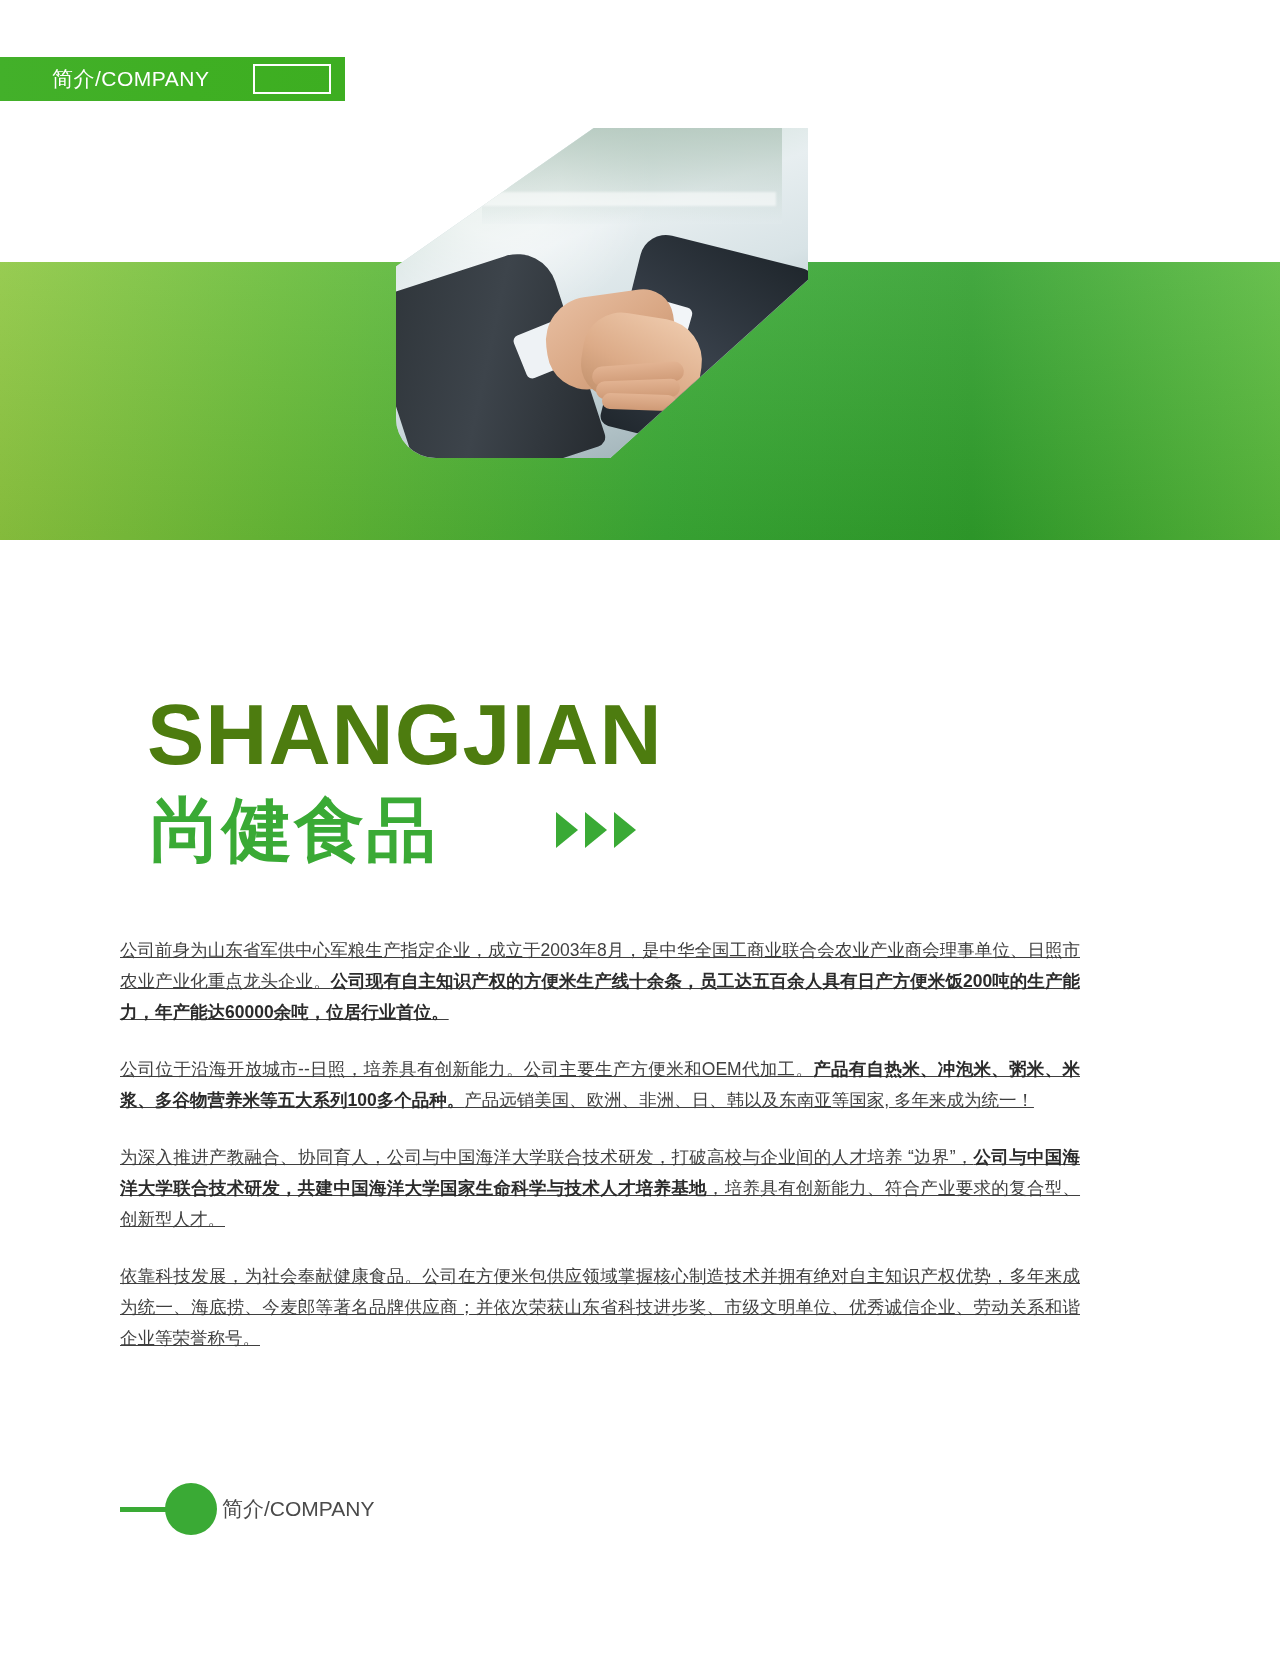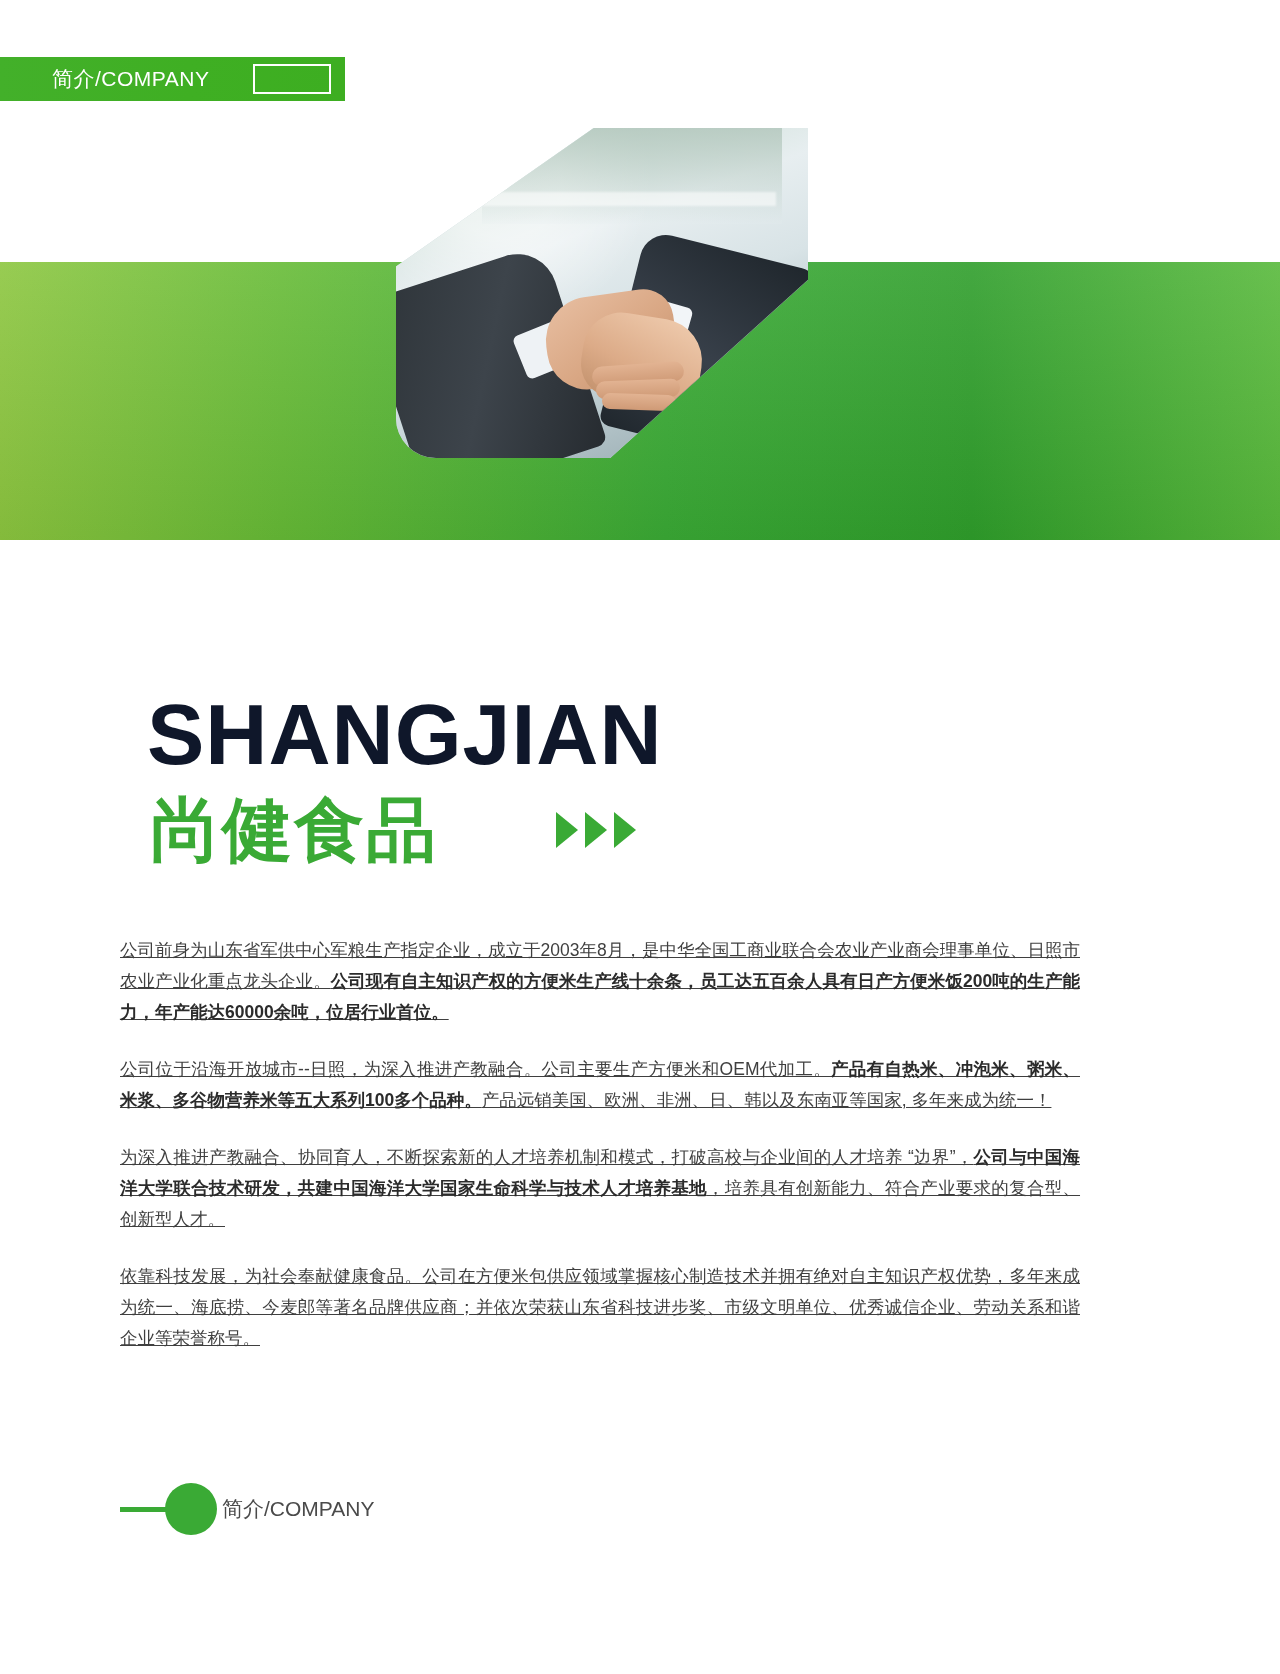--- a/index.html
+++ b/index.html
@@ -169,21 +169,21 @@
     filter: blur(1px);
   }
 
   
   .brand-en {
     position: absolute;
     left: 147px;
     top: 686px;
     font-size: 86px;
     font-weight: bold;
-    color: #0f172a;
+    color: #4d7c0f;
     letter-spacing: 1px;
     line-height: 96px;
     white-space: nowrap;
   }
   .brand-cn {
     position: absolute;
     left: 150px;
     top: 786px;
     font-size: 70px;
     font-weight: bold;
@@ -286,22 +286,22 @@
   <div class="brand-en">SHANGJIAN</div>
   <div class="brand-cn">尚健食品</div>
   <div class="brand-arrows">
     <span class="arrow"></span>
     <span class="arrow"></span>
     <span class="arrow"></span>
   </div>
 
   <div class="body-text" id="body-text">
       <p><span>公司前身为山东省军供中心军粮生产指定企业，成立于2003年8月，是中华全国工商业联合会农业产业商会理事单位、日照市农业产业化重点龙头企业。</span><b>公司现有自主知识产权的方便米生产线十余条，员工达五百余人具有日产方便米饭200吨的生产能力，年产能达60000余吨，位居行业首位。</b></p>
-      <p><span>公司位于沿海开放城市--日照，为深入推进产教融合。公司主要生产方便米和OEM代加工。</span><b>产品有自热米、冲泡米、粥米、米浆、多谷物营养米等五大系列100多个品种。</b><span>产品远销美国、欧洲、非洲、日、韩以及东南亚等国家, 多年来成为统一！</span></p>
-      <p><span>为深入推进产教融合、协同育人，不断探索新的人才培养机制和模式，打破高校与企业间的人才培养 “边界”，</span><b>公司与中国海洋大学联合技术研发，共建中国海洋大学国家生命科学与技术人才培养基地</b><span>，培养具有创新能力、符合产业要求的复合型、创新型人才。</span></p>
+      <p><span>公司位于沿海开放城市--日照，培养具有创新能力。公司主要生产方便米和OEM代加工。</span><b>产品有自热米、冲泡米、粥米、米浆、多谷物营养米等五大系列100多个品种。</b><span>产品远销美国、欧洲、非洲、日、韩以及东南亚等国家, 多年来成为统一！</span></p>
+      <p><span>为深入推进产教融合、协同育人，公司与中国海洋大学联合技术研发，打破高校与企业间的人才培养 “边界”，</span><b>公司与中国海洋大学联合技术研发，共建中国海洋大学国家生命科学与技术人才培养基地</b><span>，培养具有创新能力、符合产业要求的复合型、创新型人才。</span></p>
       <p><span>依靠科技发展，为社会奉献健康食品。公司在方便米包供应领域掌握核心制造技术并拥有绝对自主知识产权优势，多年来成为统一、海底捞、今麦郎等著名品牌供应商；并依次荣获山东省科技进步奖、市级文明单位、优秀诚信企业、劳动关系和谐企业等荣誉称号。</span></p>
     </div>
 
   <div class="footer-bar"></div>
   <div class="footer-dot"></div>
   <div class="footer-label">简介/COMPANY</div>
 
 </div>
 
 </body></html>

